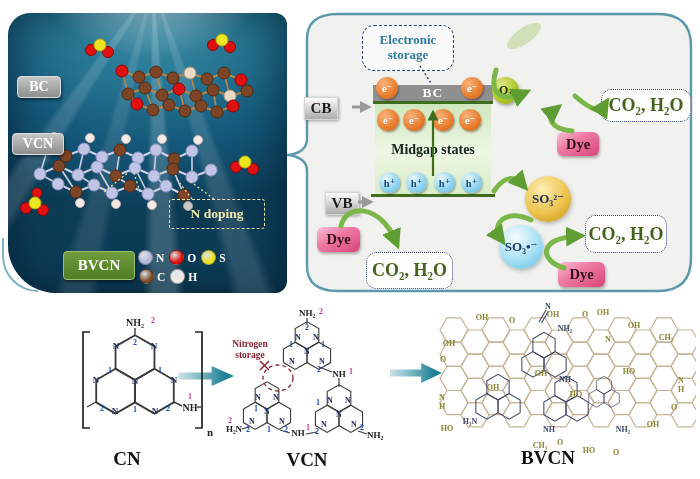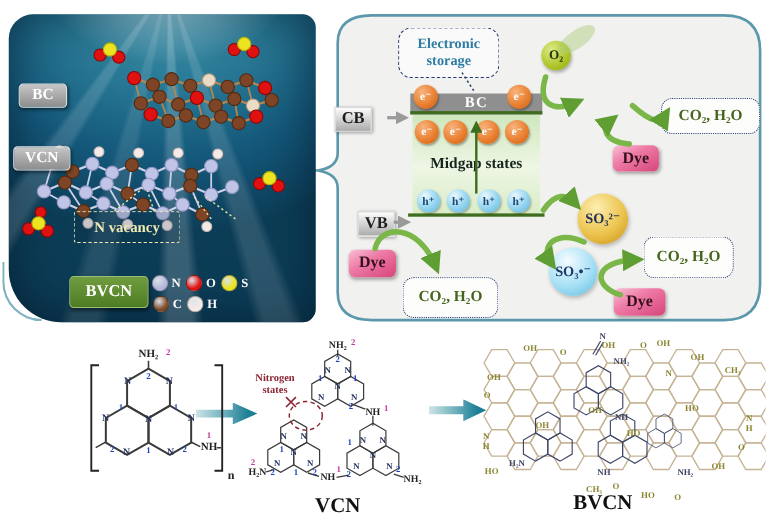--- a/index.html
+++ b/index.html
@@ -25,21 +25,21 @@
   .badge-green{background:linear-gradient(180deg,#6f9c3e,#4f7d24);border:1.5px solid #9cc06c;border-radius:4px;
     color:#fff;font-weight:bold;display:flex;align-items:center;justify-content:center;
     box-shadow:1px 2px 3px rgba(0,0,0,.45);font-size:15px;}
   .dash-ybox{border:1.5px dashed #efeab2;border-radius:3px;color:#efeab2;font-weight:bold;
     display:flex;align-items:center;justify-content:center;font-size:13.5px;background:rgba(10,40,60,.18);}
   .legend-row{display:flex;align-items:center;gap:5px;color:#fff;font-weight:bold;font-size:11.5px;}
   .legend-item{display:flex;align-items:center;gap:3px;}
   .lball{width:13px;height:13px;border-radius:50%;border:1px solid rgba(0,0,0,.28);}
   
   .co2{border:1.6px dotted #2a3f77;border-radius:10px;background:#fdfdfb;color:#44631c;
-    display:flex;align-items:center;justify-content:center;font-weight:bold;font-size:14px;}
+    display:flex;align-items:center;justify-content:center;font-weight:bold;font-size:18px;}
   .dye{background:linear-gradient(150deg,#f9c0d6,#ee7ba6 40%,#d64579);border-radius:6px;color:#32101e;
     display:flex;align-items:center;justify-content:center;font-weight:bold;font-size:14.5px;
     box-shadow:1px 2px 3px rgba(0,0,0,.3);}
   .bandbox{background:linear-gradient(180deg,#fdfdfd,#ababab);border:1px solid #d4d4d4;color:#1c1c1c;
     display:flex;align-items:center;justify-content:center;font-weight:bold;font-size:15px;
     box-shadow:1px 1px 3px rgba(0,0,0,.35);}
   #estorage{border:1.6px dashed #2a3f77;border-radius:12px;background:rgba(255,255,255,.65);
     color:#2d7ca3;font-weight:bold;font-size:13px;line-height:1.12;text-align:center;
     display:flex;align-items:center;justify-content:flex-end;}
   #bc-bar{background:#8f8f8f;border-bottom:3px solid #3f6d1f;color:#fff;font-weight:bold;font-size:13.5px;
@@ -50,21 +50,21 @@
   .eball{width:22px;height:22px;border-radius:50%;color:#fff;font-weight:bold;font-size:10.5px;
     display:flex;align-items:center;justify-content:center;
     background:radial-gradient(circle at 35% 30%, #f8b37c, #e87e2e 58%, #c85c12);
     box-shadow:1px 1.5px 2px rgba(0,0,0,.35);}
   .hball{width:21px;height:21px;border-radius:50%;color:#174a78;font-weight:bold;font-size:10.5px;
     display:flex;align-items:center;justify-content:center;
     background:radial-gradient(circle at 35% 30%, #eaf8fe, #8fd2ee 58%, #5cb4da);
     box-shadow:1px 1.5px 2px rgba(0,0,0,.3);}
   .sphere{border-radius:50%;display:flex;align-items:center;justify-content:center;font-weight:bold;}
   #o2-ball{background:radial-gradient(circle at 35% 30%, #dcea84, #aec428 60%, #8aa312);color:#26310a;font-size:12px;
-    box-shadow:1px 2px 3px rgba(0,0,0,.3);}
+    box-shadow:1px 2px 3px rgba(0,0,0,.3);margin-top:40px;}
   #superoxide-ball,#sulfite-rad-ball{background:radial-gradient(circle at 38% 28%, #f4fcff, #a6e0f5 55%, #5fbade);
     color:#1b3a6b;font-size:13px;box-shadow:1px 2px 4px rgba(0,0,0,.25);}
   #sulfite-ball{background:radial-gradient(circle at 38% 28%, #fdeeb2, #ecc44e 55%, #c98f15);
     color:#203055;font-size:13px;box-shadow:1px 2px 4px rgba(0,0,0,.25);}
   
   .struct{position:absolute;}
   .atom{position:absolute;transform:translate(-50%,-50%);font-weight:bold;font-size:8px;white-space:nowrap;}
   .struct-label{position:absolute;text-align:center;font-weight:bold;font-size:19px;color:#111;}
   .struct-arrow{position:absolute;background:linear-gradient(90deg,#cfe3e6,#8fc3cc 30%,#1d7f95 85%);
     clip-path:polygon(0% 32%,60% 32%,60% 0%,100% 50%,60% 100%,60% 68%,0% 68%);}
@@ -263,22 +263,22 @@
       <circle cx="37" cy="193" r="5" fill="#e01111" stroke="#8e0505" stroke-width="1"></circle>
       <circle cx="35" cy="203" r="6" fill="#ece321" stroke="#b8b008" stroke-width="1"></circle>
     </svg>
 
   <div class="abs badge-gray" style="left:17px;top:76px;width:42px;height:20px;z-index:4">
     <span>BC</span>
   </div>
   <div class="abs badge-gray" style="left:12px;top:133px;width:50px;height:20px;z-index:4">
     <span>VCN</span>
   </div>
-  <div class="abs dash-ybox" style="left:67px;top:192px;width:95px;height:27px;z-index:4">
-    <span>N vacancy</span>
+  <div class="abs dash-ybox" style="left:169px;top:199px;width:94px;height:28px;z-index:4">
+    <span>N doping</span>
   </div>
   <div class="abs badge-green" style="left:63px;top:251px;width:70px;height:27px;z-index:4">
     <span>BVCN</span>
   </div>
   <div class="abs legend-row" style="left:138px;top:250px;z-index:4">
       <span class="legend-item">
         <span class="lball" style="background: radial-gradient(circle at 35% 30%, rgba(255, 255, 255, 0.85), rgb(180, 184, 220) 60%);"></span>
         <span>N</span>
       </span>
       <span class="legend-item">
@@ -434,20 +434,23 @@
       <span class="atom" style="left: 95px; top: 73px; color: rgb(35, 49, 94); font-size: 9px;">N</span>
       <span class="atom" style="left: 62px; top: 100px; color: rgb(34, 68, 187);">2</span>
       <span class="atom" style="left: 75px; top: 103px; color: rgb(35, 49, 94); font-size: 9px;">N</span>
       <span class="atom" style="left: 95px; top: 101px; color: rgb(34, 68, 187);">1</span>
       <span class="atom" style="left: 115px; top: 103px; color: rgb(35, 49, 94); font-size: 9px;">N</span>
       <span class="atom" style="left: 128px; top: 100px; color: rgb(34, 68, 187);">2</span>
       <span class="atom" style="left: 150px; top: 99px; color: rgb(34, 34, 34); font-size: 10px;">NH</span>
       <span class="atom" style="left: 150px; top: 88px; color: rgb(194, 58, 151);">1</span>
       <span class="atom" style="left: 170px; top: 124px; color: rgb(34, 34, 34); font-size: 11px;">n</span>
     </div>
+  <div class="struct-label" style="left:92px;top:448px;width:70px;">
+    <span>CN</span>
+  </div>
 
   <div class="struct-arrow" style="left:178px;top:366px;width:56px;height:20px;"></div>
 
   <div class="struct" style="left:222px;top:303px;width:220px;height:155px;z-index:5">
     <svg width="220" height="155" viewBox="0 0 220 155">
       <use href="#hept" transform="translate(85,46) scale(0.85)" style="color:#3a3a3a"></use>
       <use href="#hept" transform="translate(45,106) scale(0.85)" style="color:#3a3a3a"></use>
       <use href="#hept" transform="translate(117,109) scale(0.85)" style="color:#3a3a3a"></use>
       <g stroke="#3a3a3a" stroke-width="1.2">
         <line x1="85" y1="21" x2="85" y2="15"></line>
@@ -458,21 +461,21 @@
         <line x1="84" y1="131" x2="95" y2="129"></line>
         <line x1="136" y1="128" x2="145" y2="131"></line>
       </g>
       <ellipse cx="56" cy="75" rx="15" ry="13" fill="none" stroke="#8b2230" stroke-width="1.3" stroke-dasharray="4,3"></ellipse>
       <g stroke="#8b2230" stroke-width="1.4">
         <line x1="38" y1="58" x2="47" y2="67"></line>
         <line x1="47" y1="58" x2="38" y2="67"></line>
       </g>
     </svg>
     <div id="nvac-note" style="left:2px;top:36px;width:52px;">
-      <span>Nitrogen states</span>
+      <span>Nitrogen storage</span>
     </div>
   <span class="atom" style="left: 85px; top: 10px; color: rgb(34, 34, 34); font-size: 9px;">NH₂</span>
       <span class="atom" style="left: 99px; top: 8px; color: rgb(194, 58, 151);">2</span>
       <span class="atom" style="left: 85px; top: 24px; color: rgb(34, 68, 187);">2</span>
       <span class="atom" style="left: 76px; top: 34px; color: rgb(35, 49, 94);">N</span>
       <span class="atom" style="left: 94px; top: 34px; color: rgb(35, 49, 94);">N</span>
       <span class="atom" style="left: 69px; top: 41px; color: rgb(34, 68, 187);">1</span>
       <span class="atom" style="left: 101px; top: 41px; color: rgb(34, 68, 187);">1</span>
       <span class="atom" style="left: 85px; top: 48px; color: rgb(35, 49, 94);">N</span>
       <span class="atom" style="left: 70px; top: 58px; color: rgb(35, 49, 94);">N</span>

